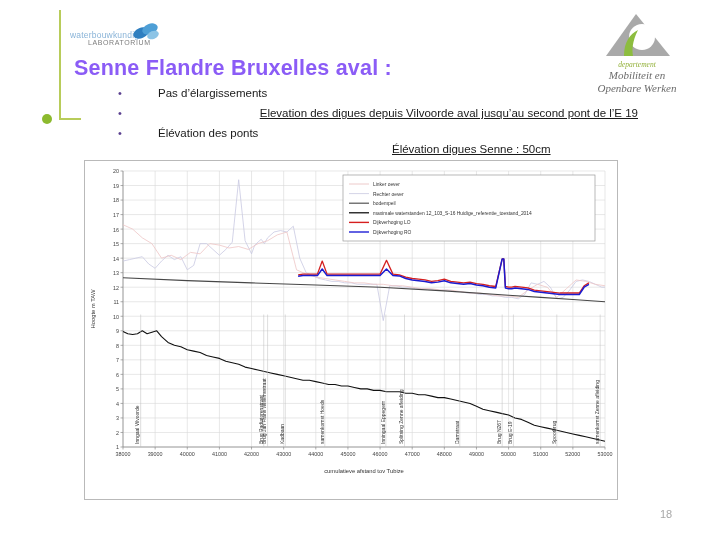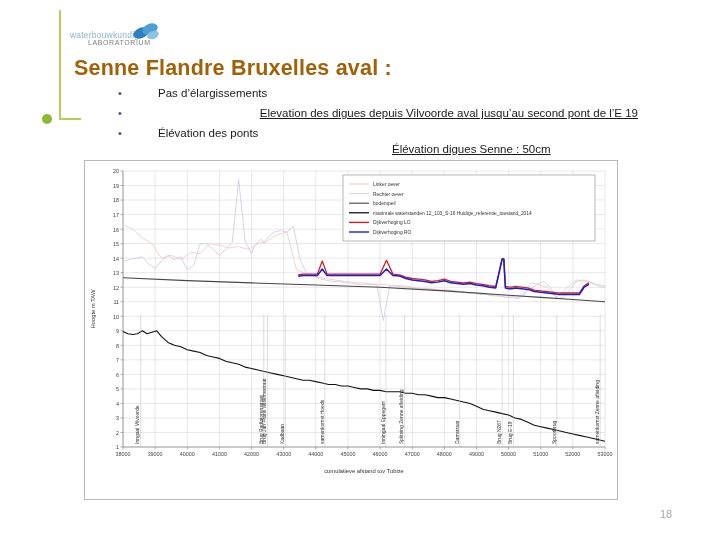--- a/index.html
+++ b/index.html
@@ -24,21 +24,21 @@
   .wl-sub{position:absolute;left:18px;top:17px;font-size:7px;color:#7d7d7d;letter-spacing:.6px;}
   .wl-blob{position:absolute;left:62px;top:0px;width:28px;height:20px;}
 
   
   .mow{position:absolute;right:18px;top:12px;width:130px;height:92px;text-align:center;}
   .mow-mark{position:relative;width:70px;height:46px;margin:0 auto;}
   .mow-dep{font-size:7.5px;color:#93b13a;font-style:italic;font-family:"Liberation Serif",serif;margin-top:2px;}
   .mow-l1,.mow-l2{font-size:11px;color:#6b6b6b;font-style:italic;font-family:"Liberation Serif",serif;line-height:13px;}
 
   
-  .title{position:absolute;left:74px;top:56px;font-size:21.5px;font-weight:bold;color:#a16207;
+  .title{position:absolute;left:74px;top:56px;font-size:21.5px;font-weight:bold;color:#8b5cf6;
          letter-spacing:.2px;white-space:nowrap;text-align:right;}
   .bullets{position:absolute;left:118px;top:86px;width:520px;}
   .bullet{display:flex;align-items:flex-start;font-size:11.5px;color:#1a1a1a;line-height:15px;margin-bottom:5px;}
   .bullet .dot{color:#5a3f8f;font-size:11px;width:13px;flex:0 0 13px;line-height:15px;}
   .bullet .txt{flex:1;padding-left:27px;}
   .u{text-decoration:underline;text-align:right;}
 
   .caption{position:absolute;left:392px;top:143px;font-size:11.5px;color:#1a1a1a;text-decoration:underline;}
 
   
@@ -60,20 +60,32 @@
   <div class="wl-logo">
     <div class="wl-word">waterbouwkundig</div>
     <div class="wl-sub">LABORATORIUM</div>
     <svg class="wl-blob" viewBox="0 0 28 20">
       <ellipse cx="9" cy="11" rx="8" ry="5.2" fill="#2f7fc0" transform="rotate(-22 9 11)"></ellipse>
       <ellipse cx="18" cy="7" rx="8" ry="5.2" fill="#4e9fd6" transform="rotate(-22 18 7)"></ellipse>
       <ellipse cx="21" cy="13" rx="6" ry="4" fill="#8cc4e6" transform="rotate(-22 21 13)"></ellipse>
     </svg>
   </div>
 
+  <div class="mow">
+    <div class="mow-mark">
+      <svg viewBox="0 0 70 46" width="70" height="46">
+        <path d="M34 2 L68 44 L4 44 Z" fill="#a9a9a9"></path>
+        <circle cx="40" cy="25" r="13" fill="#ffffff"></circle>
+        <path d="M22 44 C22 30, 28 22, 36 18 C30 30, 30 38, 31 44 Z" fill="#8dbd3f"></path>
+      </svg>
+    </div>
+    <div class="mow-dep">departement</div>
+    <div class="mow-l1">Mobiliteit en</div>
+    <div class="mow-l2">Openbare Werken</div>
+  </div>
 
   <div class="title">Senne Flandre Bruxelles aval :</div>
 
   <div class="bullets">
     <div class="bullet">
       <span class="dot">•</span>
       <span class="txt">Pas d’élargissements</span>
     </div>
     <div class="bullet">
       <span class="dot">•</span>

